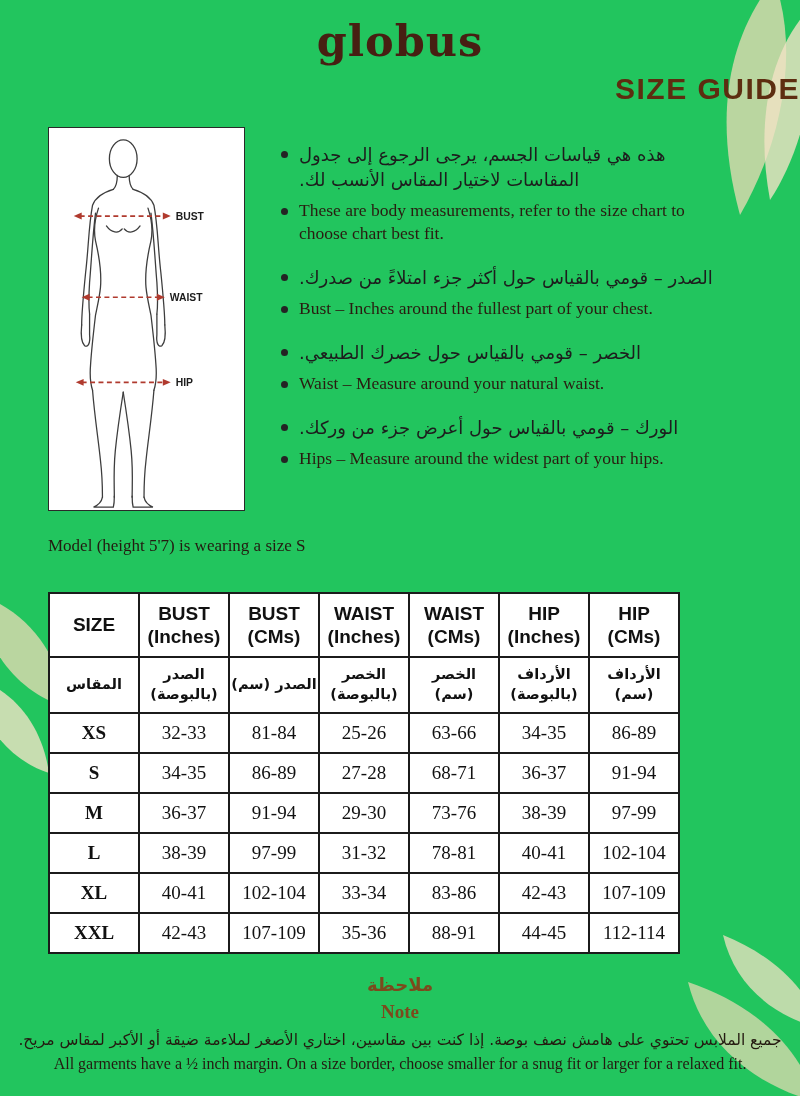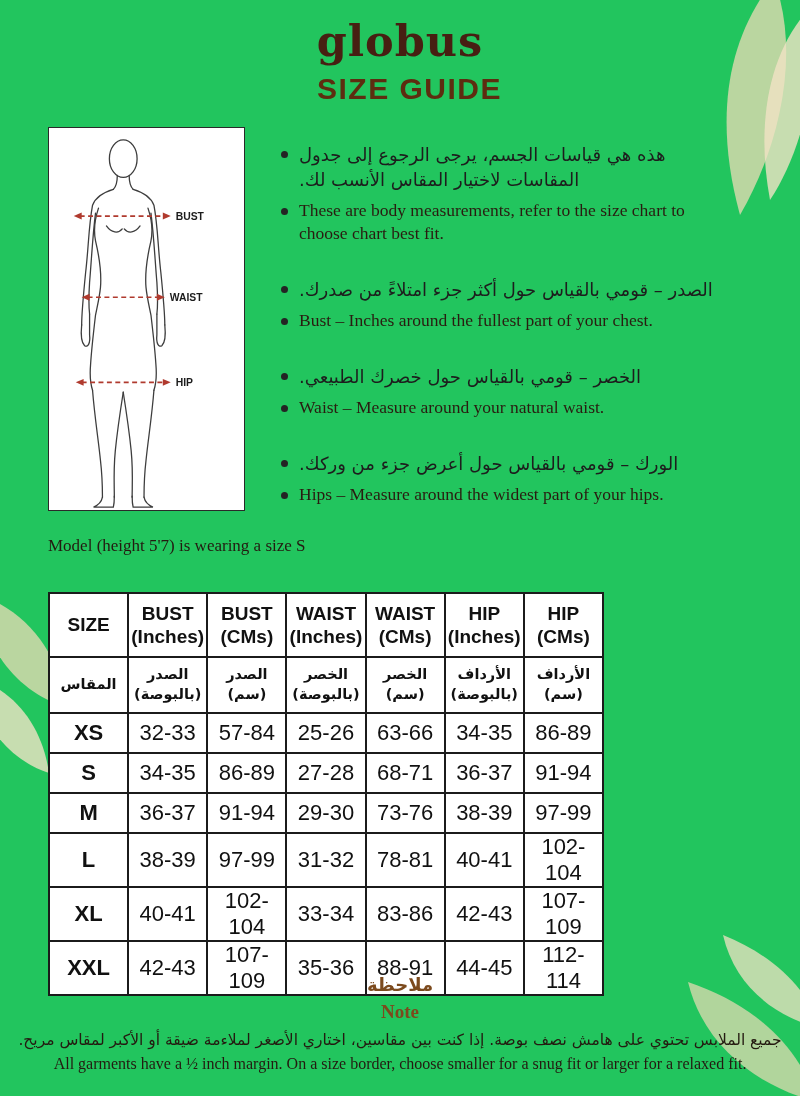--- a/index.html
+++ b/index.html
@@ -13,60 +13,60 @@
   .deco-tr { right: -6px; top: 0; }
   .deco-left { left: -4px; top: 566px; }
   .deco-br { right: -8px; bottom: -6px; }
 
   .brand {
     position: absolute; top: 16px; left: 0; width: 100%; text-align: center;
     font-family: "DejaVu Serif", serif; font-weight: bold; font-size: 43px;
     color: #471f12; letter-spacing: 1px;
   }
   .page-title {
-    position: absolute; top: 72px; left: 0; width: 100%; text-align: center;
+    position: absolute; top: 72px; left: 0; width: 100%; text-align: right;
     font-family: "Liberation Sans", sans-serif; font-weight: 800; font-size: 30px;
     color: #5d2d10; letter-spacing: 1.5px; padding-left: 19px;
   }
 
   .figure-box {
     position: absolute; left: 48px; top: 127px; width: 197px; height: 384px;
     background: #ffffff; border: 1.5px solid #2a2a2a;
   }
   .figure-box svg { width: 100%; height: 100%; display: block; }
   .fig-line { fill: none; stroke: #3d3d3d; stroke-width: 1.3; stroke-linecap: round; }
   .measure { stroke: #b03a2e; stroke-width: 1.7; stroke-dasharray: 5 3.5; }
   .measure-arrow { fill: #b03a2e; }
   .fig-label { font-family: "Liberation Sans", sans-serif; font-size: 10.5px; font-weight: bold; fill: #1c1c1c; }
 
   .bullets {
     position: absolute; left: 281px; top: 142px; width: 440px;
-    display: flex; flex-direction: column; gap: 32px;
+    display: flex; flex-direction: column; gap: 20px;
   }
   .bullet-group { display: flex; flex-direction: column; gap: 7px; }
   .bullet-row { display: flex; gap: 11px; }
   .dot { width: 7px; height: 7px; border-radius: 50%; background: #242424; flex: 0 0 auto; margin-top: 9px; }
   .b-ar { font-family: "DejaVu Sans", sans-serif; font-size: 18px; line-height: 25px; color: #1d1d1d; text-align: left; }
   .b-en { font-family: "Liberation Serif", serif; font-size: 17.5px; line-height: 23px; color: #2a1c10; }
 
   .model-note { position: absolute; left: 48px; top: 534px; }
   .mn-ar { font-family: "DejaVu Sans", sans-serif; font-size: 16.5px; line-height: 25px; color: #1d1d1d; white-space: nowrap; }
   .mn-en { font-family: "Liberation Serif", serif; font-size: 17px; line-height: 24px; color: #241a10; white-space: nowrap; }
 
   .size-table {
-    position: absolute; left: 48px; top: 592px; width: 556px;
+    position: absolute; left: 48px; top: 592px; width: 632px;
     border-collapse: collapse; background: #ffffff; table-layout: fixed;
   }
   .size-table th, .size-table td {
     border: 2px solid #1b1b1b; text-align: center; vertical-align: middle;
     padding: 0; color: #111111;
   }
   .hdr-en th { font-family: "Liberation Sans", sans-serif; font-weight: bold; font-size: 19px; line-height: 1.22; height: 64px; white-space: pre-line; }
   .hdr-ar th { font-family: "DejaVu Sans", sans-serif; font-weight: bold; font-size: 14.5px; line-height: 1.35; height: 56px; white-space: pre-line; }
-  .size-table td { font-family: Liberation Sans, sans-serif; font-size: 22px; height: 40px; }
+  .size-table td { font-family: Liberation Serif, serif; font-size: 19px; height: 40px; }
   .size-table td.size-cell { font-weight: bold; }
 
   .note-section { position: absolute; left: 0; top: 974px; width: 100%; text-align: center; }
   .note-title-ar { font-family: "DejaVu Sans", sans-serif; font-weight: bold; font-size: 18px; color: #7c4a1d; margin-bottom: 6px; }
   .note-title-en { font-family: "Liberation Serif", serif; font-weight: bold; font-size: 19px; color: #7c4a1d; margin-bottom: 8px; }
   .note-body-ar { font-family: "DejaVu Sans", sans-serif; font-size: 15.5px; color: #241a10; margin-bottom: 6px; white-space: nowrap; }
   .note-body-en { font-family: "Liberation Serif", serif; font-size: 16px; color: #241a10; white-space: nowrap; }
 </style>
 </head>
 <body>
@@ -201,21 +201,21 @@
       <th dir="rtl">الخصر
 (بالبوصة)</th>
       <th dir="rtl">الخصر (سم)</th>
       <th dir="rtl">الأرداف
 (بالبوصة)</th>
       <th dir="rtl">الأرداف (سم)</th>
     </tr>
     <tr>
       <td class="size-cell">XS</td>
       <td>32-33</td>
-      <td>57-84</td>
+      <td>81-84</td>
       <td>25-26</td>
       <td>63-66</td>
       <td>34-35</td>
       <td>86-89</td>
     </tr>
     <tr>
       <td class="size-cell">S</td>
       <td>34-35</td>
       <td>86-89</td>
       <td>27-28</td>

